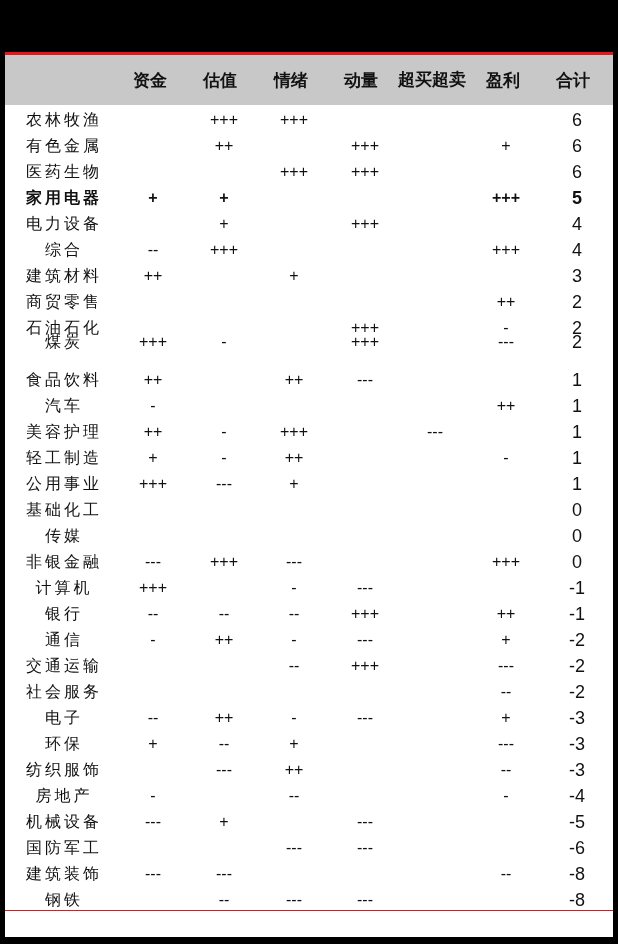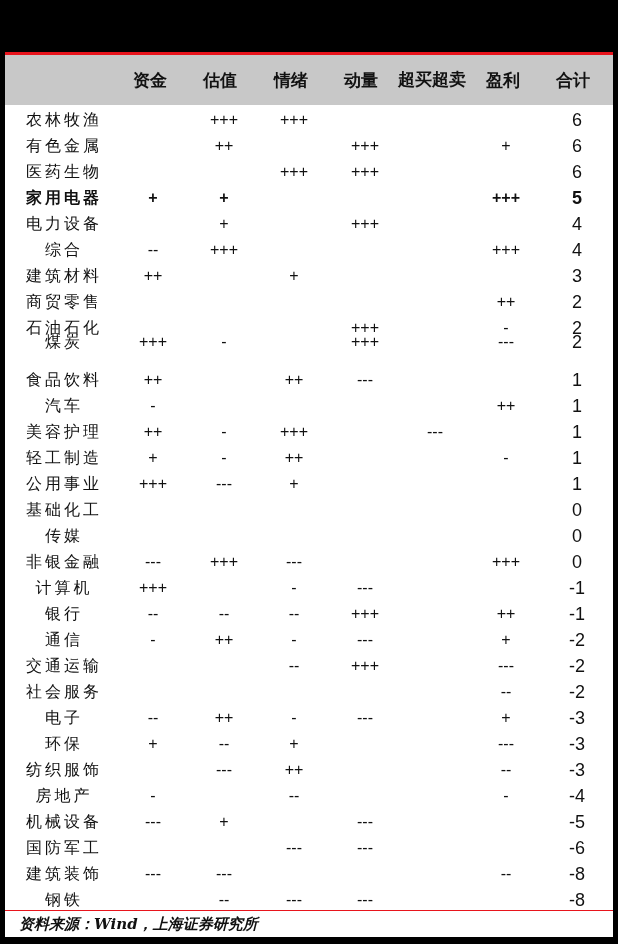--- a/index.html
+++ b/index.html
@@ -366,14 +366,13 @@
     <div class="cell sign" style="left:219px">--</div>
     <div class="cell sign" style="left:289px">---</div>
     <div class="cell sign" style="left:360px">---</div>
     <div class="cell sign" style="left:430px"></div>
     <div class="cell sign" style="left:501px"></div>
     <div class="cell total" style="left:572px">-8</div>
   </div>
     </div>
 
   <div class="bottom-rule"></div>
-  <div class="source">资料来源：Wind，上海证券研究所</div>
 </div>
 
 </body></html>

